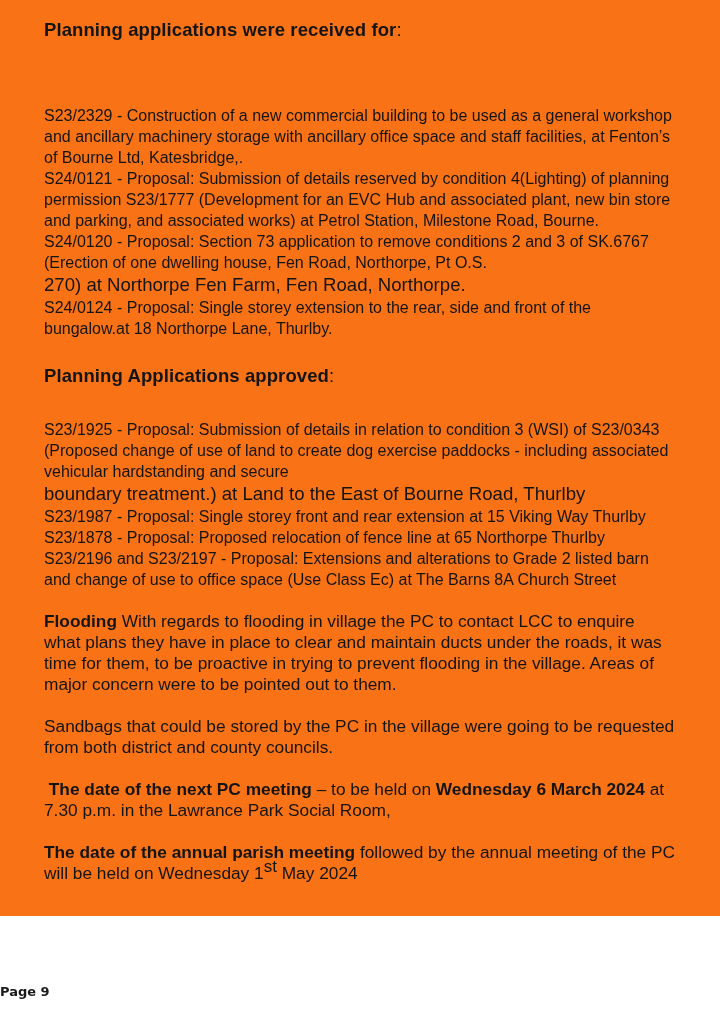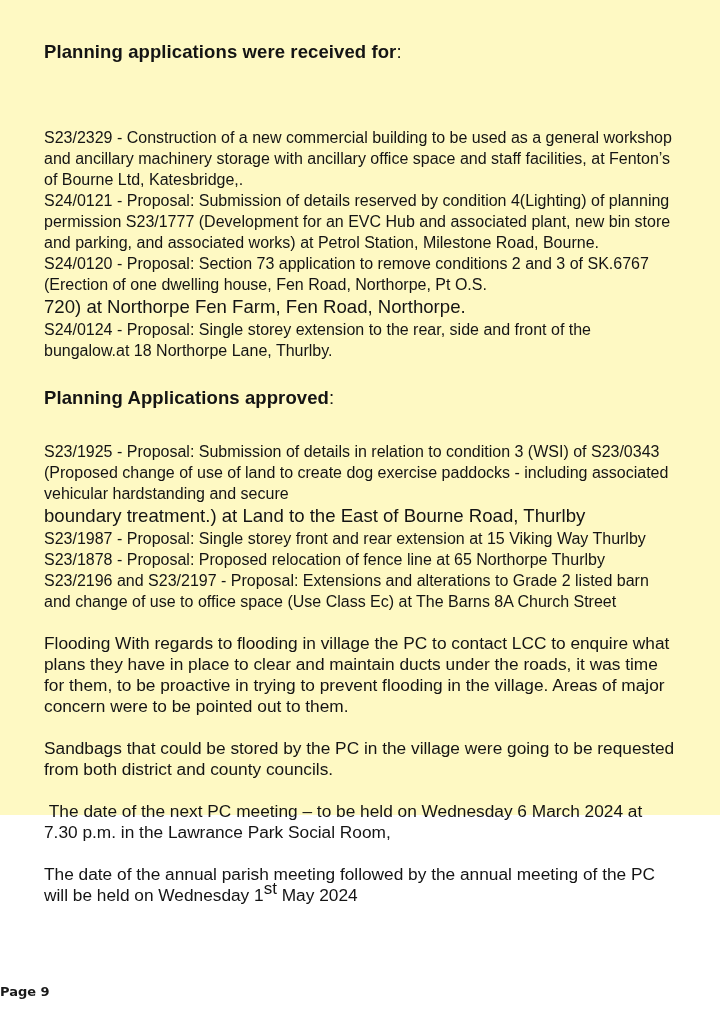--- a/index.html
+++ b/index.html
@@ -5,23 +5,23 @@
   html, body { margin: 0; padding: 0; background: #ffffff; }
   body {
     width: 720px; height: 1024px;
     font-family: "Liberation Sans", sans-serif;
     color: #141414;
     overflow: hidden;
   }
   .page {
     position: relative;
     box-sizing: border-box;
-    width: 720px; height: 815px;
-    padding: 41px 45px 0 44px;
-    background: #fef9c3;
+    width: 720px; height: 916px;
+    padding: 19px 45px 0 44px;
+    background: #f97316;
   }
   .heading {
     margin: 0;
     font-size: 18.5px;
     font-weight: bold;
     line-height: 22px;
     letter-spacing: 0.1px;
   }
   .heading .colon { font-weight: normal; }
   .heading-received { margin-bottom: 64px; }
@@ -34,21 +34,21 @@
   .entry.alt {
     font-size: 18.6px;
     line-height: 24px;
   }
   .para {
     margin: 21px 0 0 0;
     font-size: 17.3px;
     line-height: 21px;
     white-space: pre-wrap;
   }
-  .para b, .para strong { font-weight: normal; }
+  .para b, .para strong { font-weight: bold; }
   sup.ord {
     font-size: 17px;
     line-height: 0;
     vertical-align: super;
   }
   .footer {
     position: absolute;
     top: 984px; left: 0; right: 0;
     text-align: left;
     font-family: "DejaVu Sans", sans-serif;
@@ -60,21 +60,21 @@
 </head>
 <body>
 
 <div class="page">
 
   <p class="heading heading-received"><strong>Planning applications were received for</strong><span class="colon">:</span></p>
 
   <p class="entry">S23/2329 - Construction of a new commercial building to be used as a general workshop and ancillary machinery storage with ancillary office space and staff facilities, at Fenton’s of Bourne Ltd, Katesbridge,.</p>
   <p class="entry">S24/0121 - Proposal: Submission of details reserved by condition 4(Lighting) of planning permission S23/1777 (Development for an EVC Hub and associated plant, new bin store and parking, and associated works) at Petrol Station, Milestone Road, Bourne.</p>
   <p class="entry">S24/0120 - Proposal: Section 73 application to remove conditions 2 and 3 of SK.6767 (Erection of one dwelling house, Fen Road, Northorpe, Pt O.S.</p>
-  <p class="entry alt">720) at Northorpe Fen Farm, Fen Road, Northorpe.</p>
+  <p class="entry alt">270) at Northorpe Fen Farm, Fen Road, Northorpe.</p>
   <p class="entry">S24/0124 - Proposal: Single storey extension to the rear, side and front of the bungalow.at 18 Northorpe Lane, Thurlby.</p>
 
   <p class="heading heading-approved"><strong>Planning Applications approved</strong><span class="colon">:</span></p>
 
   <p class="entry">S23/1925 - Proposal: Submission of details in relation to condition 3 (WSI) of S23/0343 (Proposed change of use of land to create dog exercise paddocks - including associated vehicular hardstanding and secure</p>
   <p class="entry alt">boundary treatment.) at Land to the East of Bourne Road, Thurlby</p>
   <p class="entry">S23/1987 - Proposal: Single storey front and rear extension at 15 Viking Way Thurlby S23/1878 - Proposal: Proposed relocation of fence line at 65 Northorpe Thurlby S23/2196 and S23/2197 - Proposal: Extensions and alterations to Grade 2 listed barn and change of use to office space (Use Class Ec) at The Barns 8A Church Street</p>
 
   <p class="para"><strong>Flooding</strong><span> With regards to flooding in village the PC to contact LCC to enquire what plans they have in place to clear and maintain ducts under the roads, it was time for them, to be proactive in trying to prevent flooding in the village. Areas of major concern were to be pointed out to them.</span></p>
 

